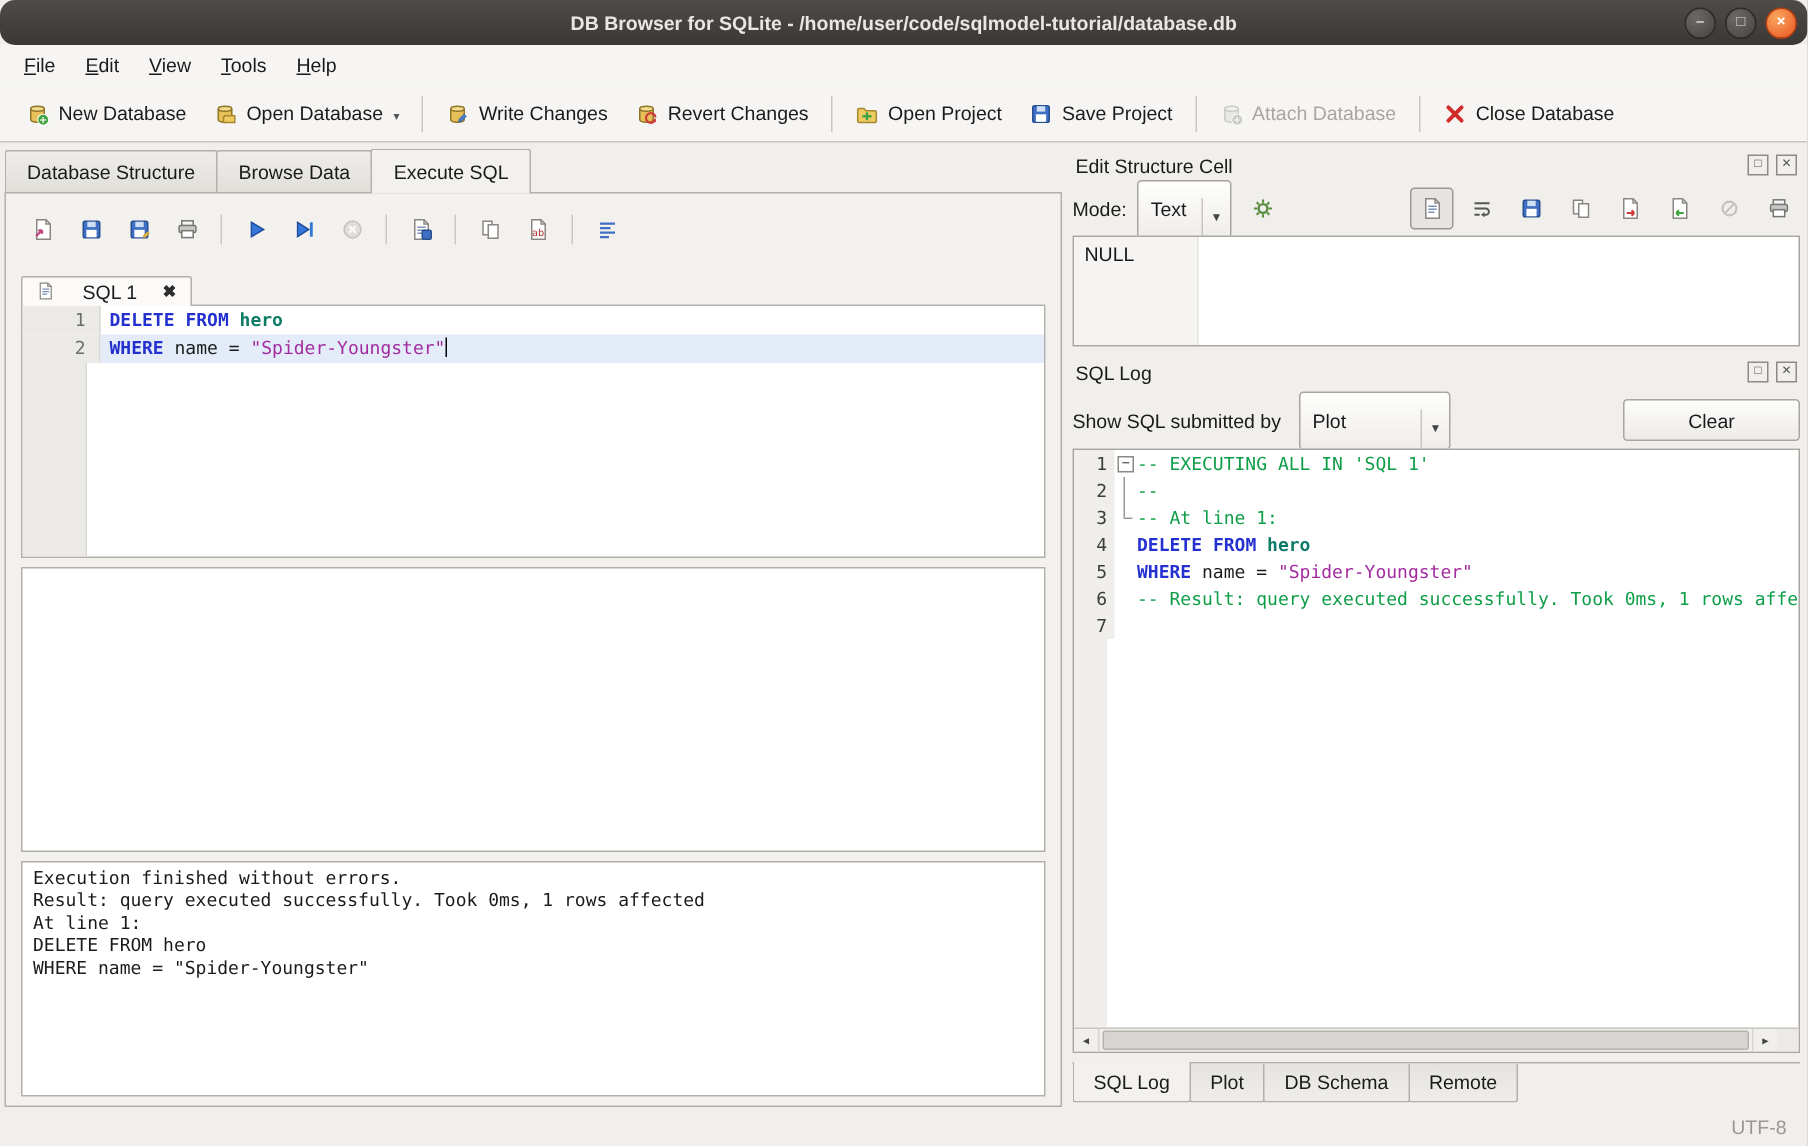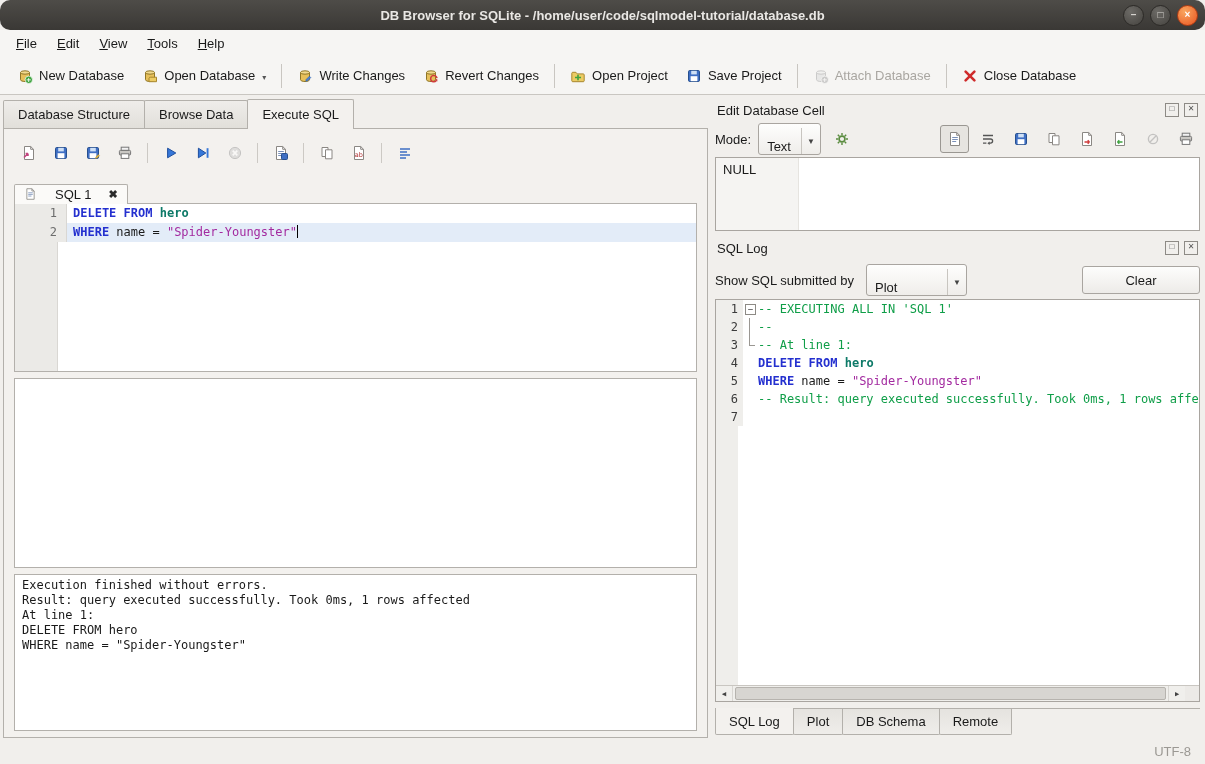--- a/index.html
+++ b/index.html
@@ -62,21 +62,21 @@
   .output-box{height:152px;margin-top:6px;background:#fff;border:1px solid #b3b0ab;padding:3px 7px;overflow:hidden;}
   .output-box div{height:15px;line-height:15px;white-space:pre;}
 
   
   .right-col{flex:1;display:flex;flex-direction:column;padding:4px 5px 0 7px;min-width:0;}
   .dock-header{height:22px;display:flex;align-items:center;justify-content:space-between;padding:0 2px;flex-shrink:0;}
   .dock-icons{display:flex;gap:5px;}
   .dock-ico{width:12px;height:12px;border:1px solid #8d8a85;background:#f1efec;font-size:8px;line-height:10px;text-align:center;color:#555;}
 
   .cell-toolbar{height:36px;display:flex;align-items:center;gap:7px;flex-shrink:0;}
-  .qcombo{height:26px;border:1px solid #a9a5a0;border-radius:3px;background:linear-gradient(#fefefd,#efedea);display:flex;align-items:flex-end;padding:4px 0 0 8px;}
+  .qcombo{height:26px;border:1px solid #a9a5a0;border-radius:3px;background:linear-gradient(#fefefd,#efedea);display:flex;align-items:flex-start;padding:11px 0 0 8px;}
   .qcombo .combo-val{padding-right:10px;}
   .qcombo .combo-arrow{border-left:1px solid #c8c5c0;height:100%;display:flex;align-items:center;padding:0 5px;font-size:8px;color:#444;}
   .spacer{flex:1;}
 
   .cell-edit{height:72px;background:#fff;border:1px solid #a9a5a0;display:flex;flex-shrink:0;}
   .cell-strip{width:68px;background:#f5f4f2;border-right:1px solid #e6e4e0;padding:4px 7px;}
 
   .cell-info{height:56px;position:relative;padding:9px 2px 0;flex-shrink:0;}
   .cell-info .line2{margin-top:6px;}
   .qbtn{height:26px;border:1px solid #a9a5a0;border-radius:3px;background:linear-gradient(#fdfdfc,#edebe8);padding:0 18px;display:flex;align-items:center;justify-content:center;}
@@ -324,21 +324,21 @@
             <div>At line 1:</div>
             <div>DELETE FROM hero</div>
             <div>WHERE name = "Spider-Youngster"</div>
           </div>
       </div>
     </div>
 
     <div class="right-col">
 
       <div class="dock-header">
-        <span>Edit Database Cell</span>
+        <span>Edit Structure Cell</span>
         <span class="dock-icons">
           <span class="dock-ico">□</span>
           <span class="dock-ico">✕</span>
         </span>
       </div>
 
       <div class="cell-toolbar">
         <span>Mode:</span>
         <div class="qcombo">
           <span class="combo-val">Text</span>

